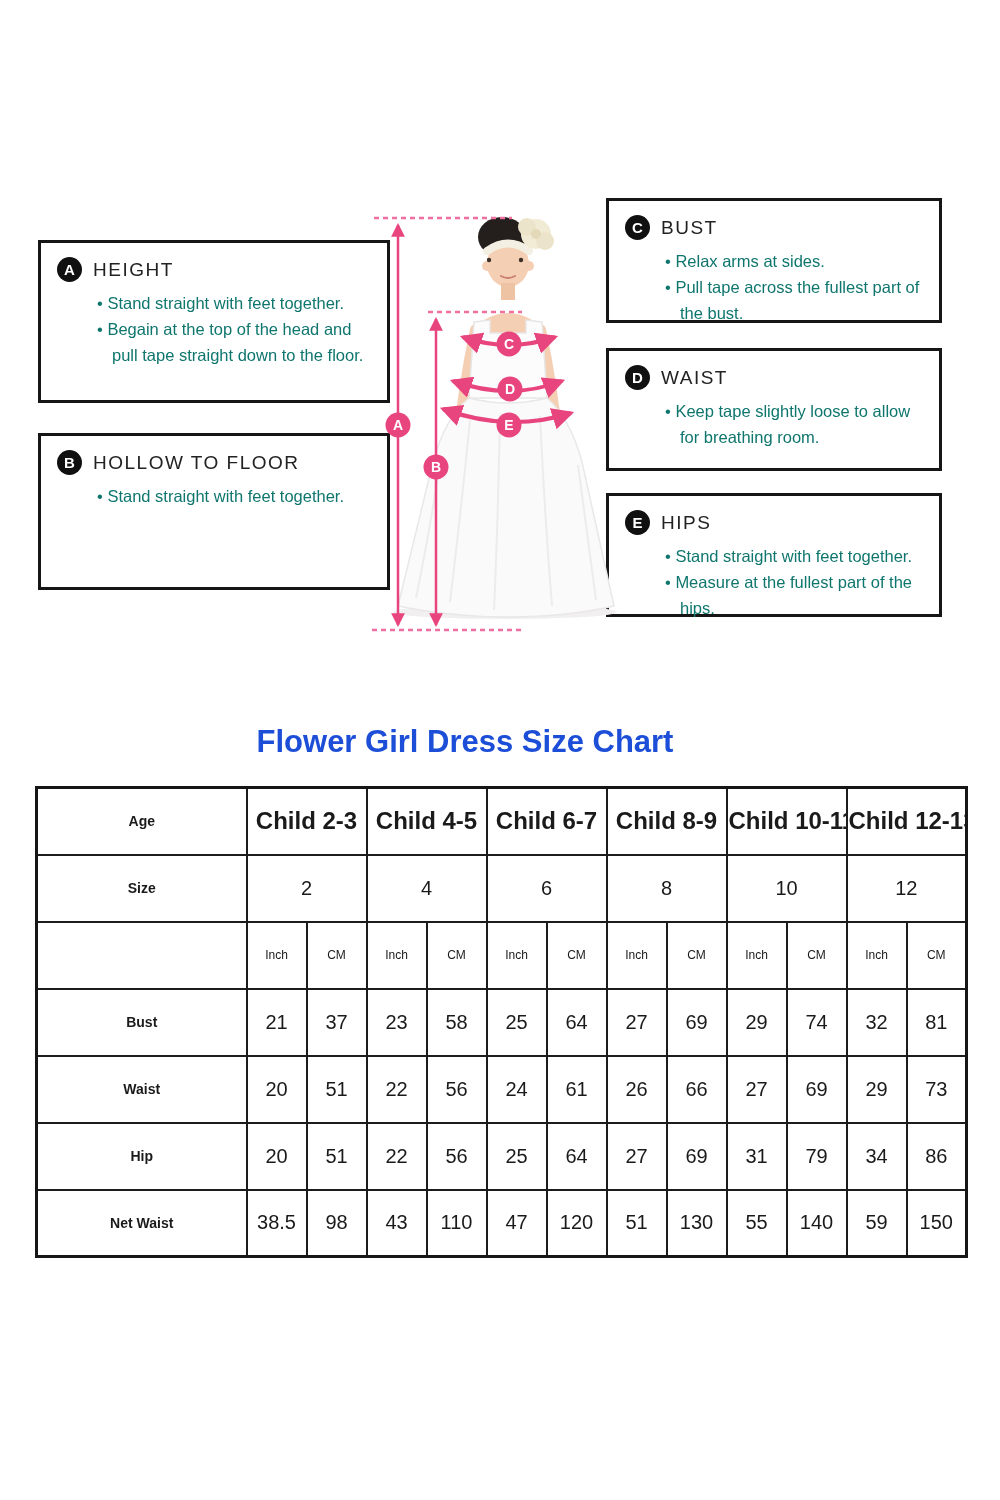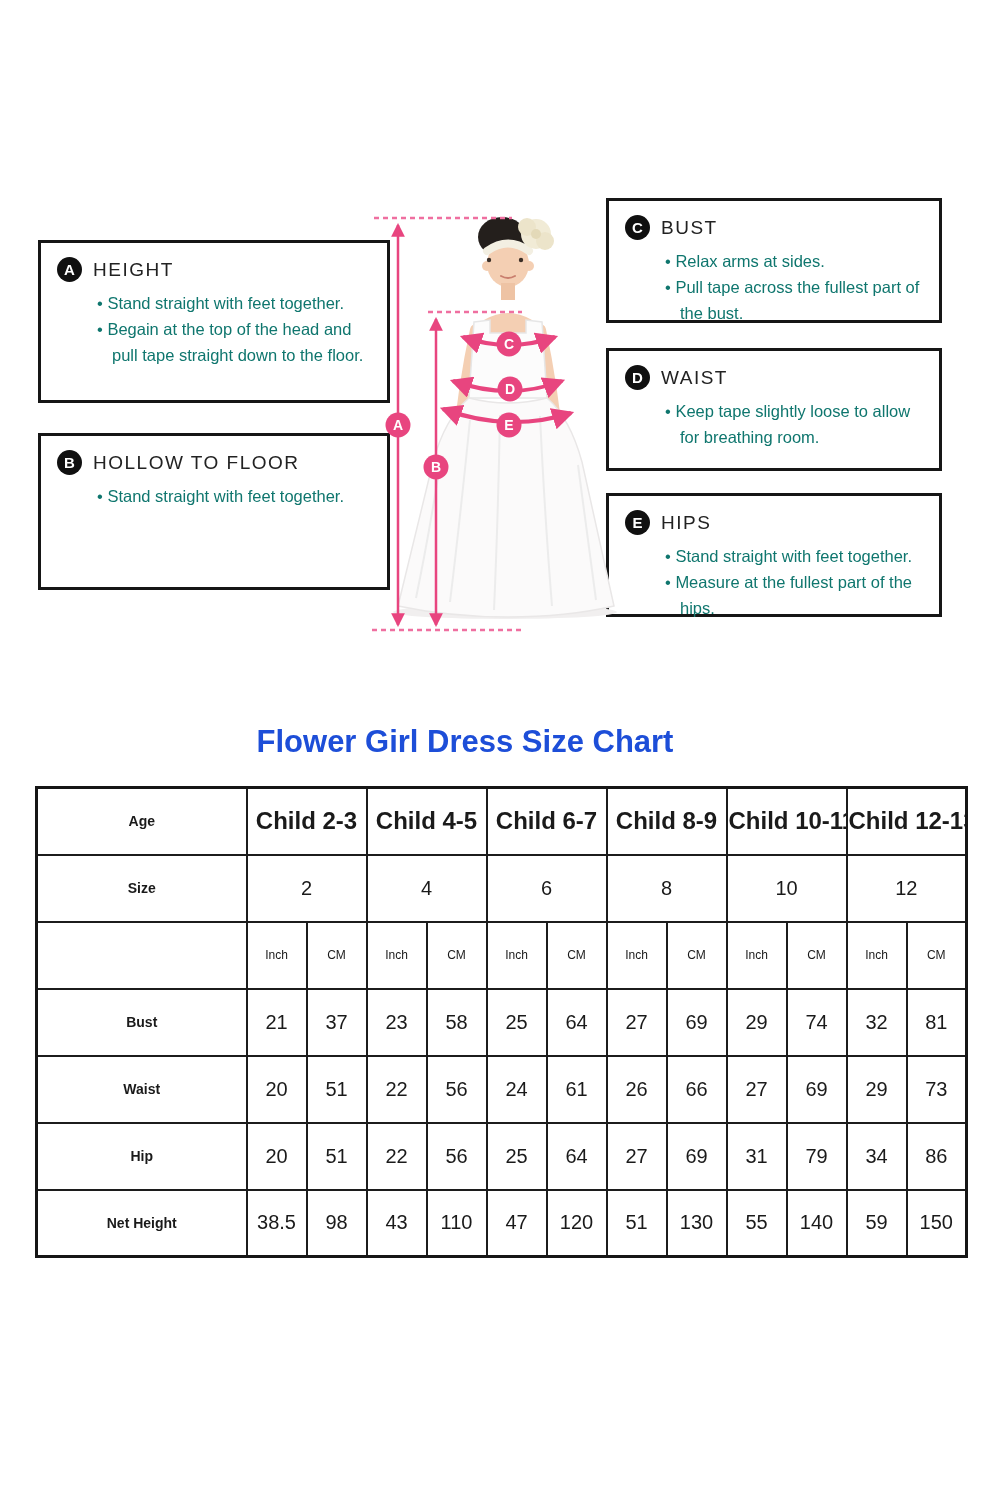--- a/index.html
+++ b/index.html
@@ -247,21 +247,21 @@
           <td>25</td>
           <td>64</td>
           <td>27</td>
           <td>69</td>
           <td>31</td>
           <td>79</td>
           <td>34</td>
           <td>86</td>
         </tr>
         <tr>
-          <th>Net Height</th>
+          <th>Net Waist</th>
           <td>38.5</td>
           <td>98</td>
           <td>43</td>
           <td>110</td>
           <td>47</td>
           <td>120</td>
           <td>51</td>
           <td>130</td>
           <td>55</td>
           <td>140</td>

